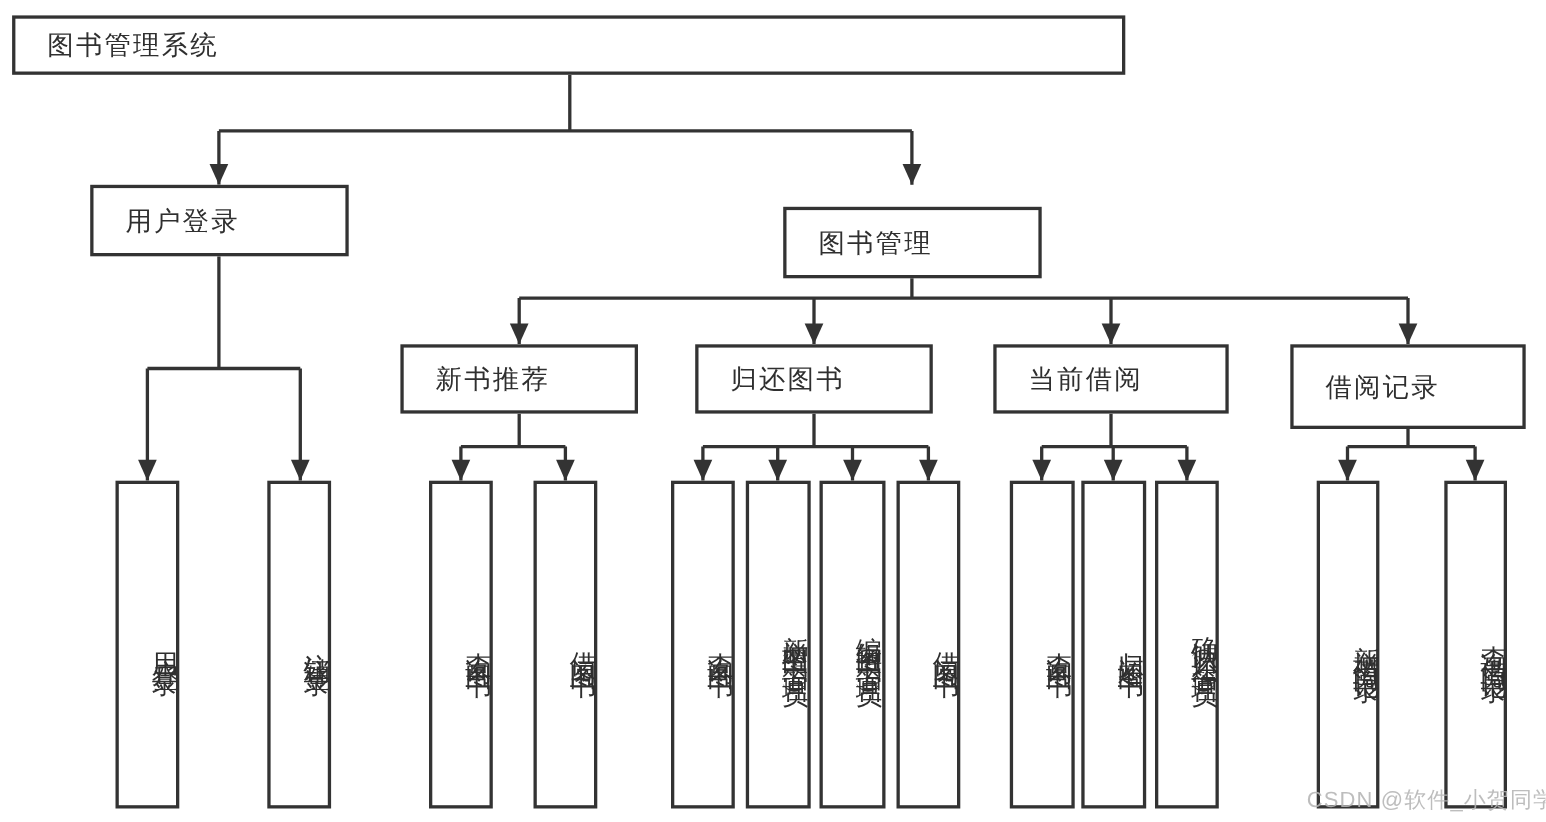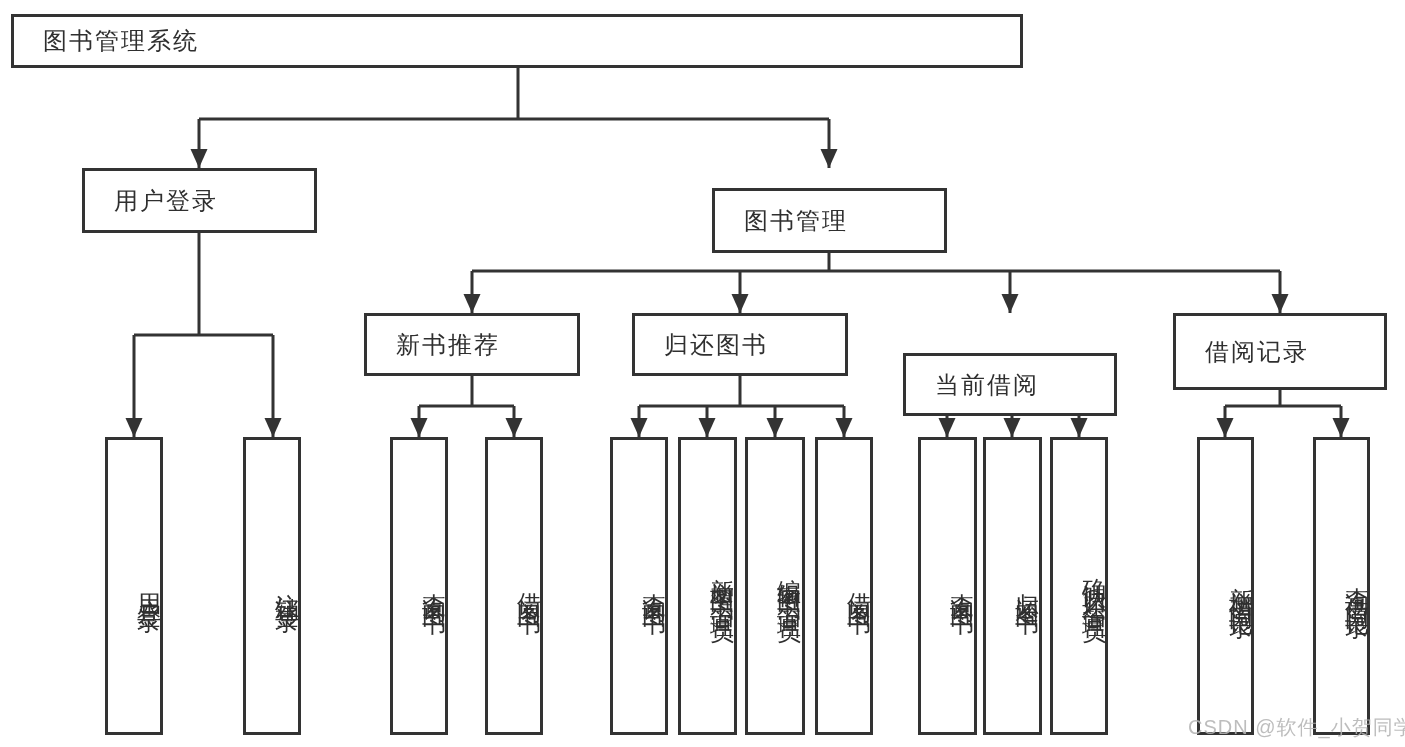--- a/index.html
+++ b/index.html
@@ -128,21 +128,21 @@
   <div class="box h" style="left:712px; top:168px; width:235px; height:65px;margin-top:20px;">
     <span>图书管理</span>
   </div>
 
   <div class="box h" style="left:364px; top:313px; width:216px; height:63px;">
     <span>新书推荐</span>
   </div>
   <div class="box h" style="left:632px; top:313px; width:216px; height:63px;">
     <span>归还图书</span>
   </div>
-  <div class="box h" style="left:903px; top:313px; width:214px; height:63px;margin-top:40px;">
+  <div class="box h" style="left:903px; top:313px; width:214px; height:63px;">
     <span>当前借阅</span>
   </div>
   <div class="box h" style="left:1173px; top:313px; width:214px; height:77px;">
     <span>借阅记录</span>
   </div>
 
   <div class="box v" style="left:105px; top:437px; width:58px; height:298px;">
     <span>用户登录</span>
   </div>
   <div class="box v" style="left:243px; top:437px; width:58px; height:298px;">

